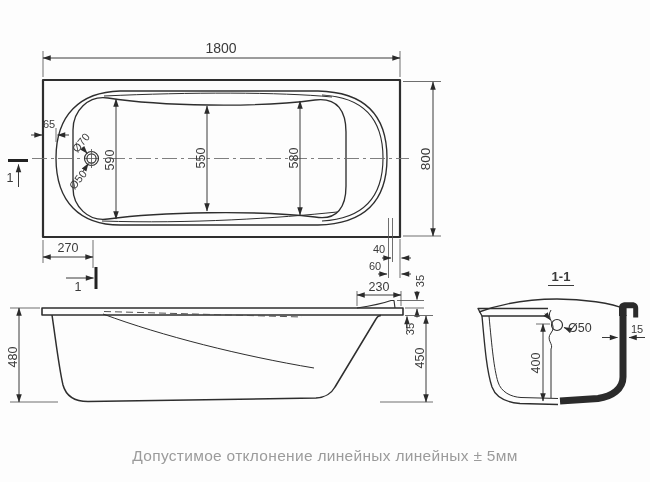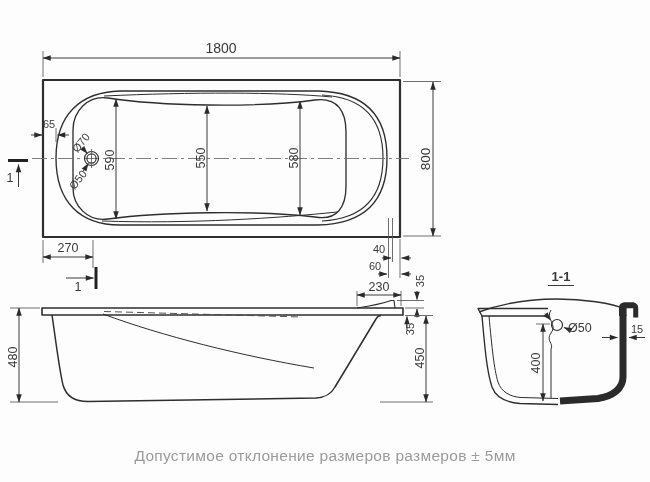--- a/index.html
+++ b/index.html
@@ -152,13 +152,13 @@
     <path class="ext" d="M 536,324 H 550"></path>
     <line x1="543" y1="324" x2="543" y2="401" class="dim" marker-start="url(#arw)" marker-end="url(#arw)"></line>
     <text x="540" y="363" transform="rotate(-90 540 363)" text-anchor="middle">400</text>
 
     <line x1="602" y1="337.5" x2="617.5" y2="337.5" class="dim" marker-end="url(#arw)"></line>
     <line x1="645" y1="337.5" x2="629" y2="337.5" class="dim" marker-end="url(#arw)"></line>
     <text x="631" y="333" text-anchor="start" class="sm">15</text>
   </g>
 </svg>
 
-<div class="caption">Допустимое отклонение размеров размеров ± 5мм</div>
+<div class="caption">Допустимое отклонение линейных линейных ± 5мм</div>
 
 </body></html>

